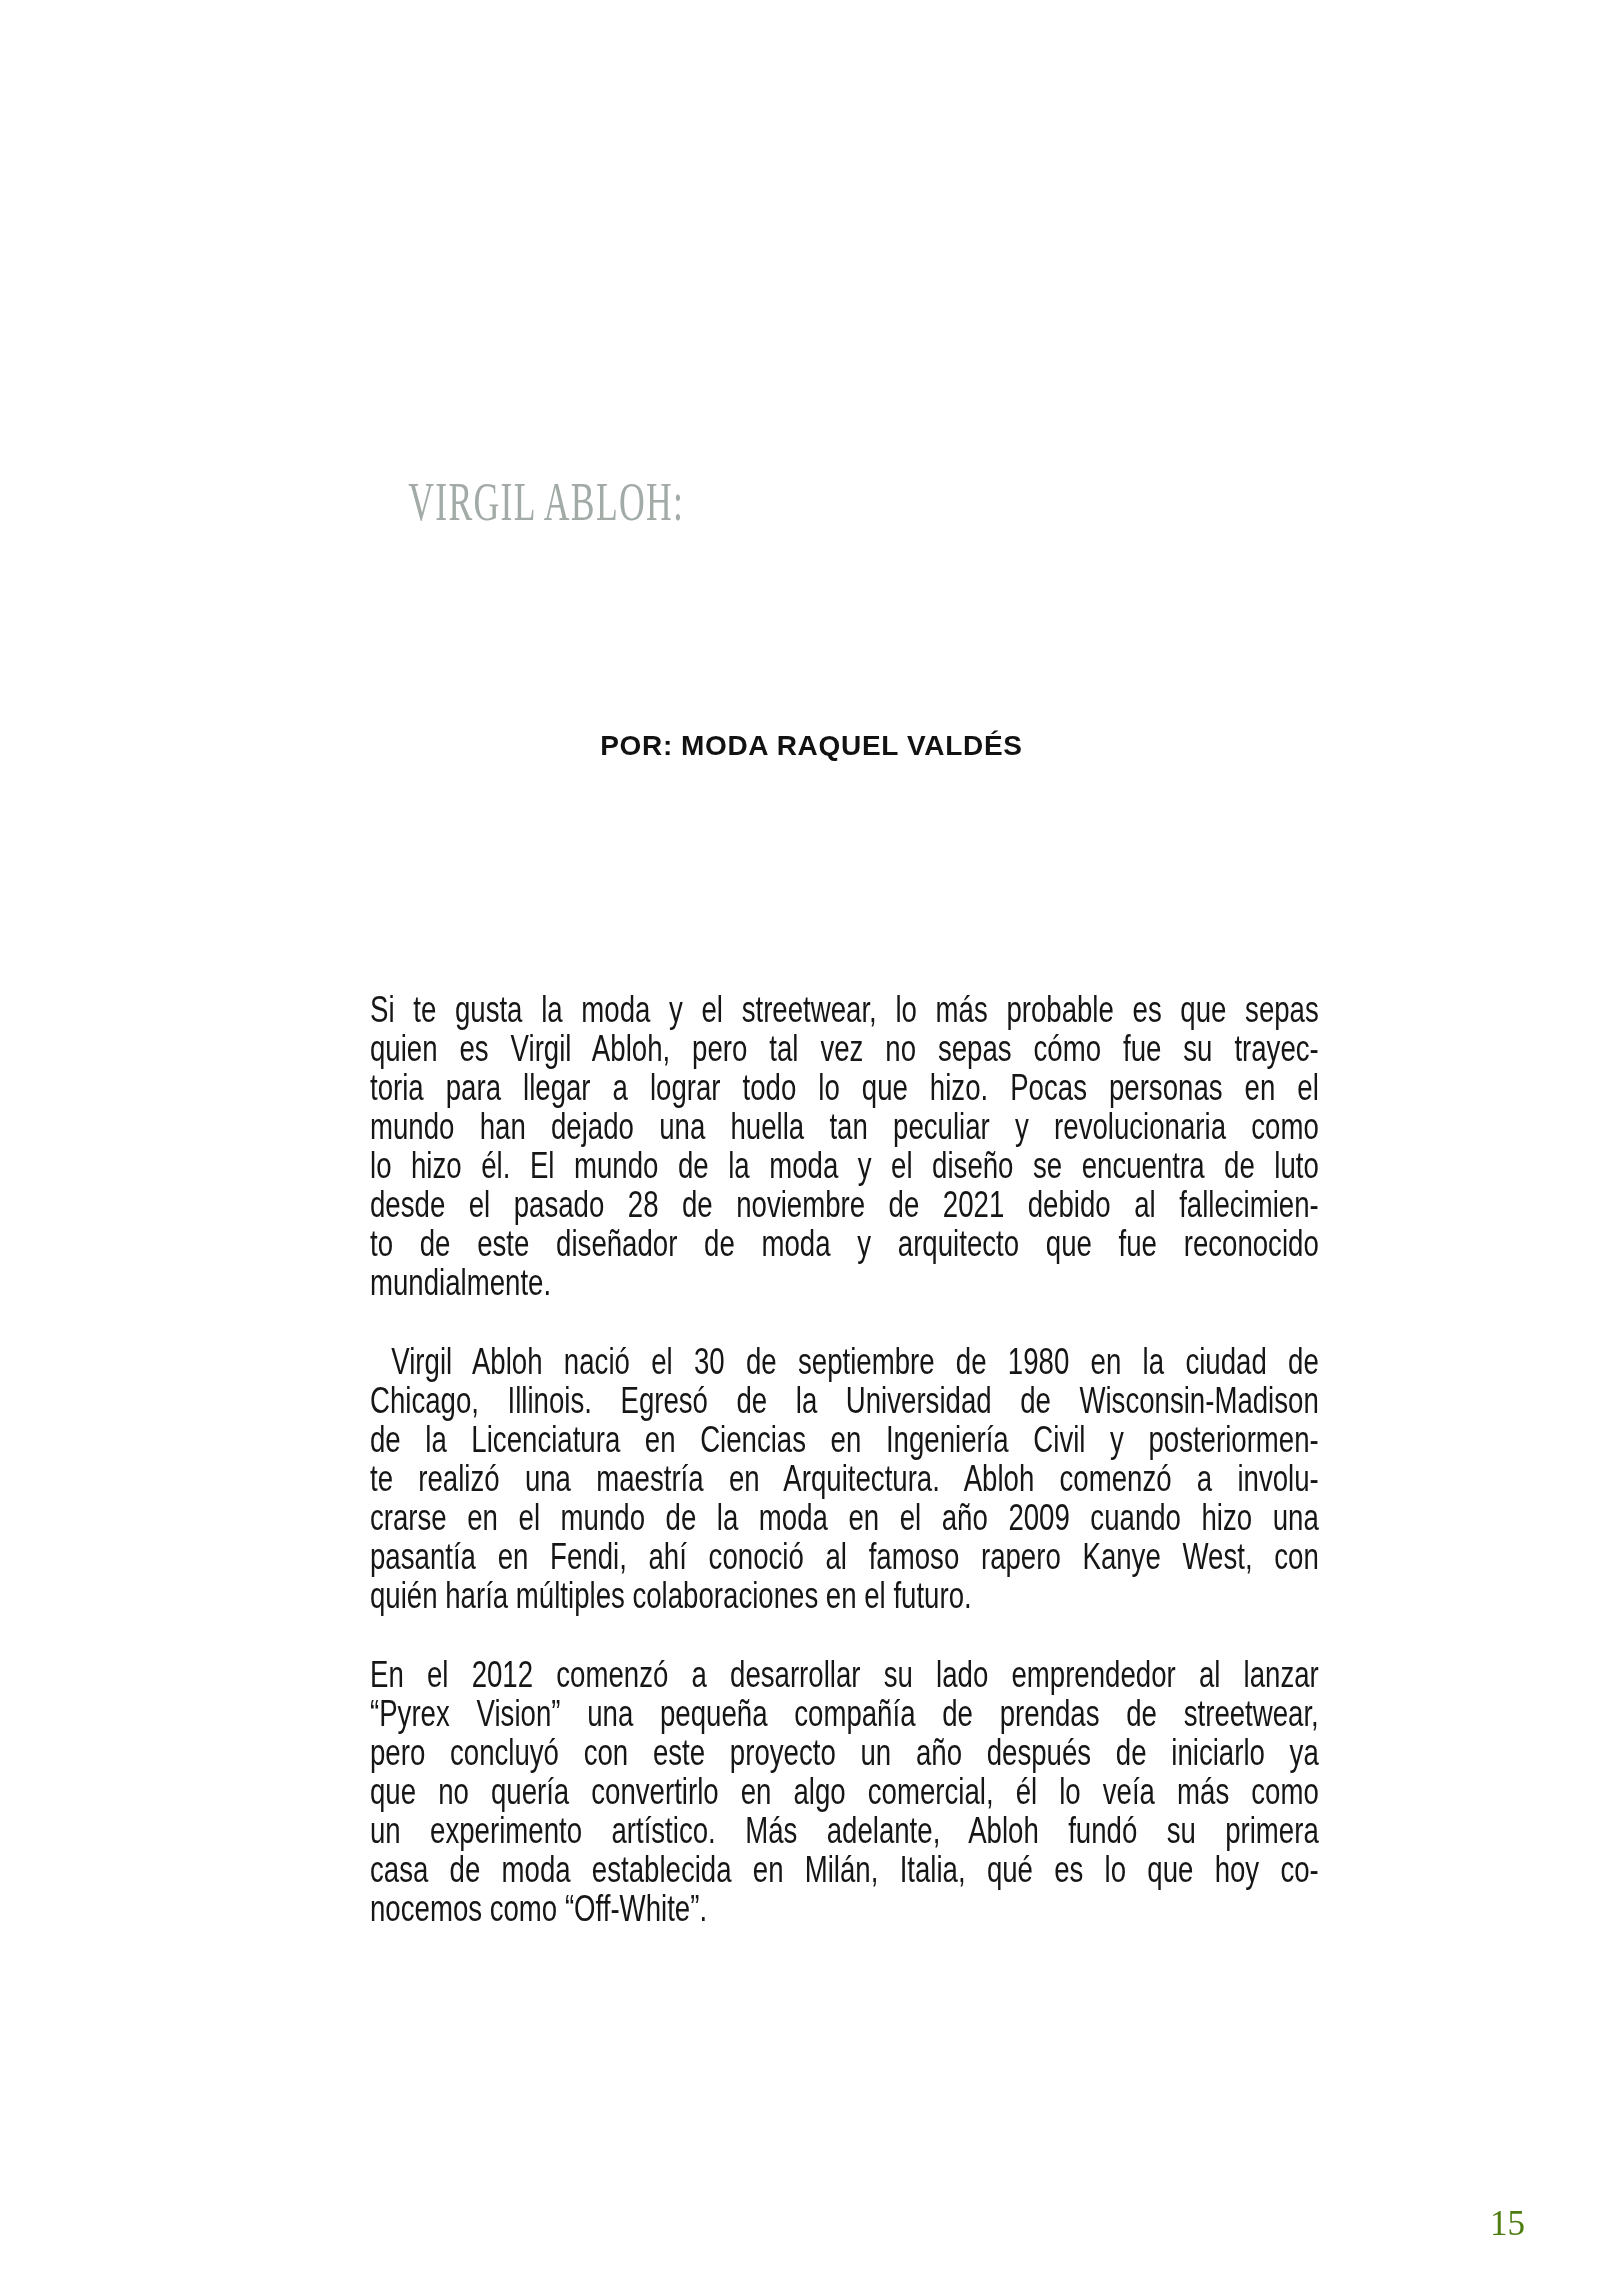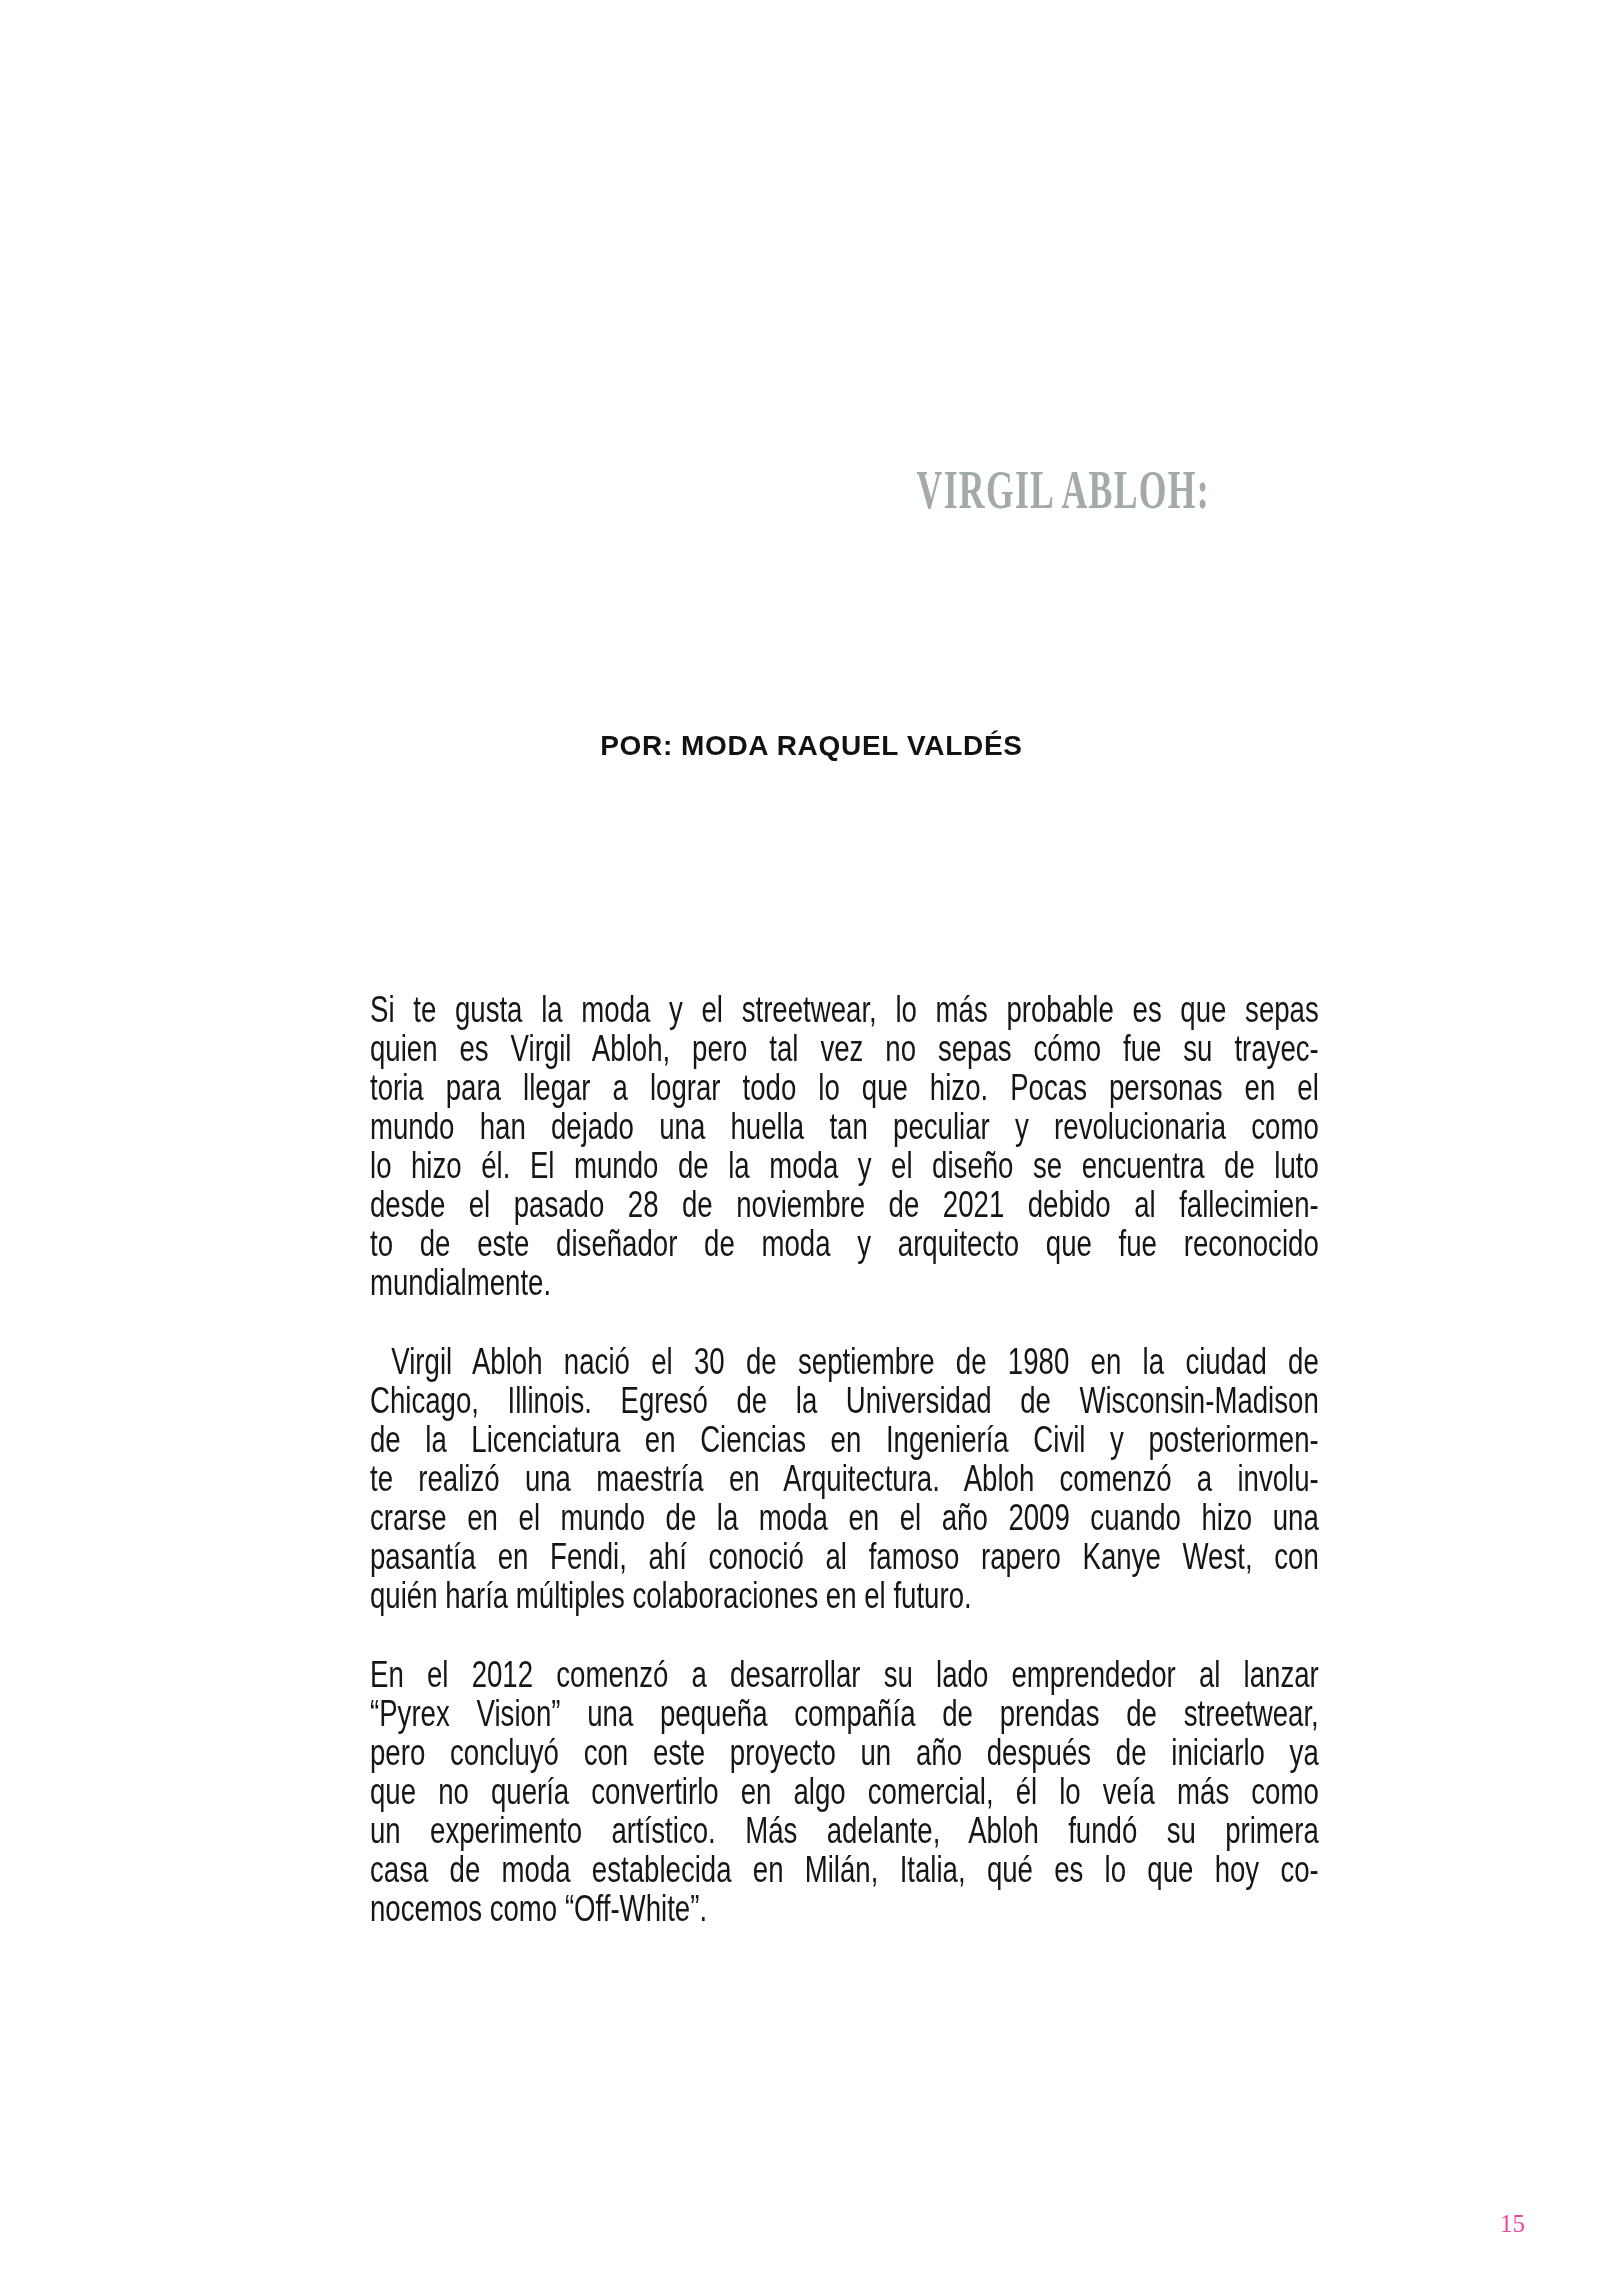--- a/index.html
+++ b/index.html
@@ -13,26 +13,25 @@
     height: 2295px;
     background: #ffffff;
     overflow: hidden;
     font-family: "Liberation Sans", sans-serif;
   }
 
   
   .title-block {
     position: absolute;
     left: 337px;
-    top: 463px;
+    top: 475px;
     width: 949px;
-    text-align: right;
+    text-align: left;
     color: #a2aba6;
     font-family: "Liberation Serif", serif;
-    font-weight: bold;
   }
   .title-line {
     line-height: 54px;
     font-size: 54px;
     white-space: nowrap;
   }
   .title-line .condensed {
     display: inline-block;
     transform: scaleX(0.66);
     transform-origin: 50% 50%;
@@ -85,23 +84,23 @@
   }
   .line.para-end {
     text-align-last: left;
   }
 
   
   .page-number {
     position: absolute;
     top: 2208px;
     right: 98px;
-    color: #ec4899;
+    color: #4d7c0f;
     font-family: "Liberation Serif", serif;
-    font-size: 25px;
+    font-size: 35px;
     line-height: 31px;
     margin-left: 30px;
   }
 </style>
 </head>
 <body>
 
 <div class="page">
 
   <header class="title-block">

